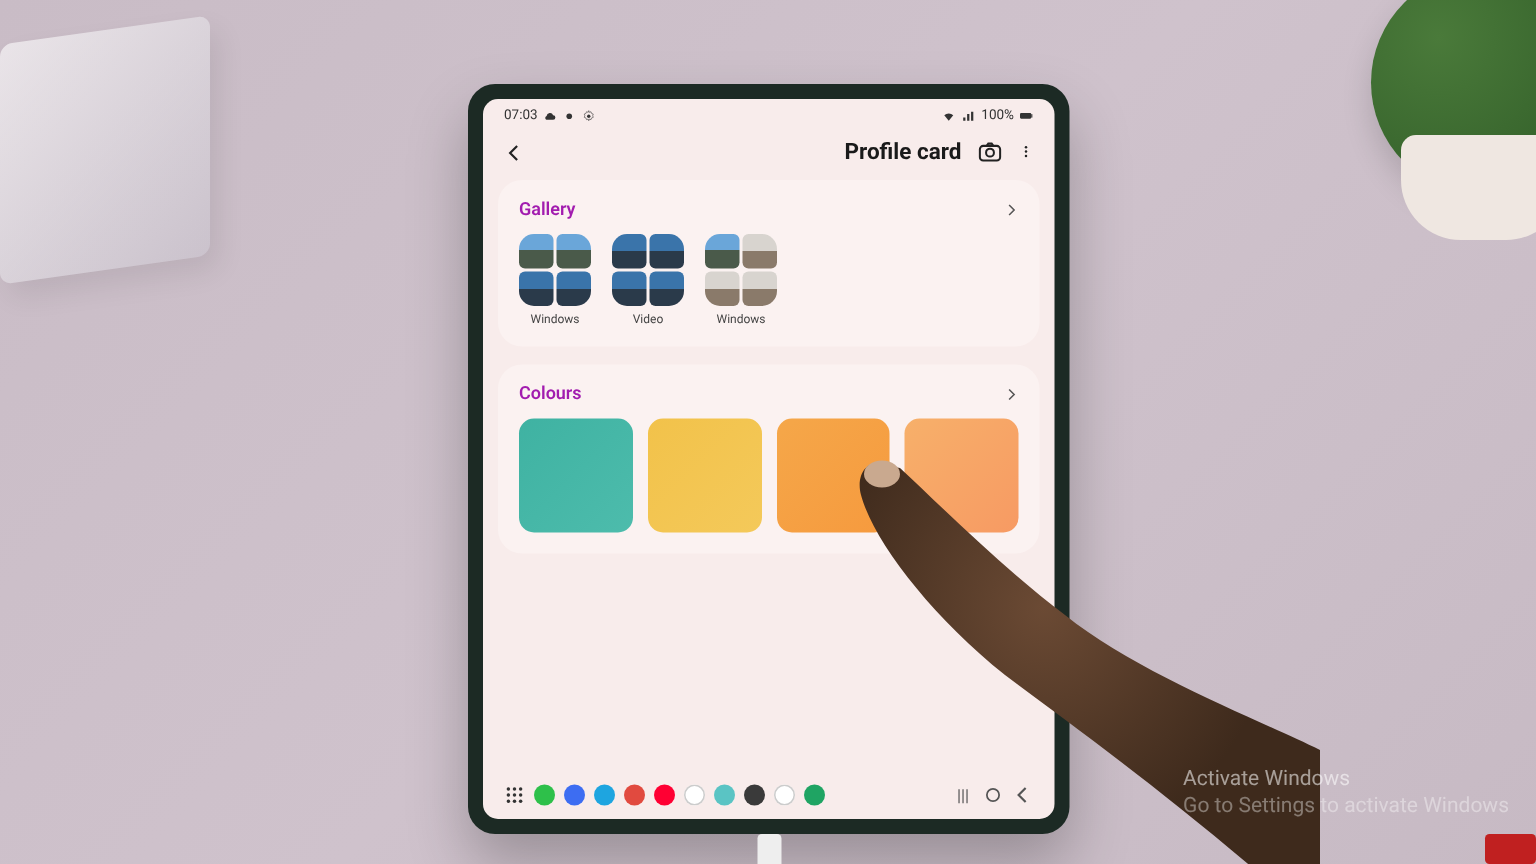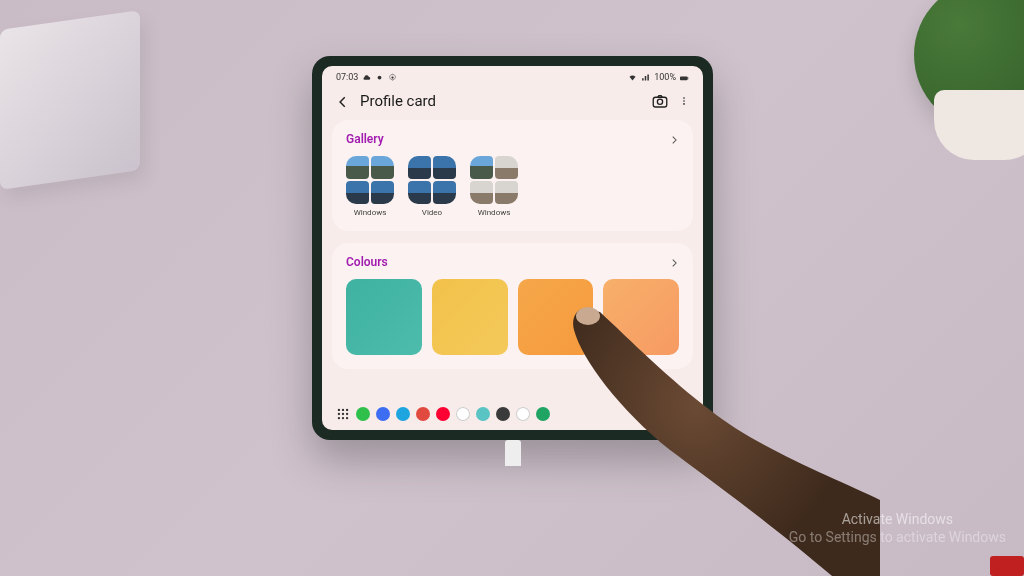--- a/index.html
+++ b/index.html
@@ -23,33 +23,34 @@
     background: radial-gradient(circle at 30% 30%, #4a7a3a, #2e5a26);
     border-radius: 50%;
     box-shadow: 0 10px 20px rgba(0,0,0,0.15);
   }
   .plant::after {
     content:""; position:absolute; bottom: -30px; left: 20px; width: 110px; height: 70px;
     background:#efe7e1; border-radius: 10px 10px 40px 40px;
   }
   .watermark {
     position: absolute; right: 18px; bottom: 30px;
-    color: rgba(255,255,255,0.55); font-size: 14px; line-height: 1.3; text-align: center;
+    color: rgba(255,255,255,0.55); font-size: 14px; line-height: 1.3; text-align: left;
   }
   .watermark .sm { font-size: 14px; color: rgba(255,255,255,0.38); }
   .logo-chip {
     position: absolute; right: 0; bottom: 0; width: 34px; height: 20px;
     background: #c02020; border-radius: 3px;
   }
 
   
   .tablet {
-    position: absolute; left: 312px; top: 56px; width: 401px; height: 384px;
+    position: absolute; left: 312px; top: 56px; width: 401px; height: 500px;
     background: #1c2a24; border-radius: 18px; padding: 10px;
     box-shadow: 0 20px 40px rgba(0,0,0,0.25);
+    text-align: right;
   }
   .screen {
     width: 100%; height: 100%; background: #f8eceb;
     border-radius: 10px; overflow: hidden; position: relative;
     display: flex; flex-direction: column;
   }
   .cable {
     position:absolute; left:50%; bottom:-26px; transform:translateX(-50%);
     width: 16px; height: 26px; background:#eee; border-radius: 3px 3px 0 0;
   }
@@ -60,21 +61,21 @@
     display:flex; justify-content: space-between; align-items:center;
   }
   .status-left, .status-right { display:flex; gap:4px; align-items:center; }
   .sicon { width:9px; height:9px; display:inline-block; }
 
   
   .page-header {
     display:flex; align-items:center; padding: 6px 14px 10px 14px; gap: 10px;
   }
   .back { width: 14px; height: 14px; color:#222; }
-  .title { font-size: 15px; font-weight: 400; color:#1a1a1a; flex:1; }
+  .title { font-size: 15px; font-weight: 700; color:#1a1a1a; flex:1; }
   .hicon { width: 18px; height: 18px; color:#222; display:flex; align-items:center; justify-content:center; }
 
   
   .card {
     background: #fbf2f1; margin: 0 10px 12px 10px; border-radius: 16px;
     padding: 12px 14px 14px 14px;
   }
   .card-head {
     display:flex; justify-content:space-between; align-items:center;
     font-size: 12px; font-weight: 600; color:#a21caf; margin-bottom: 10px;

